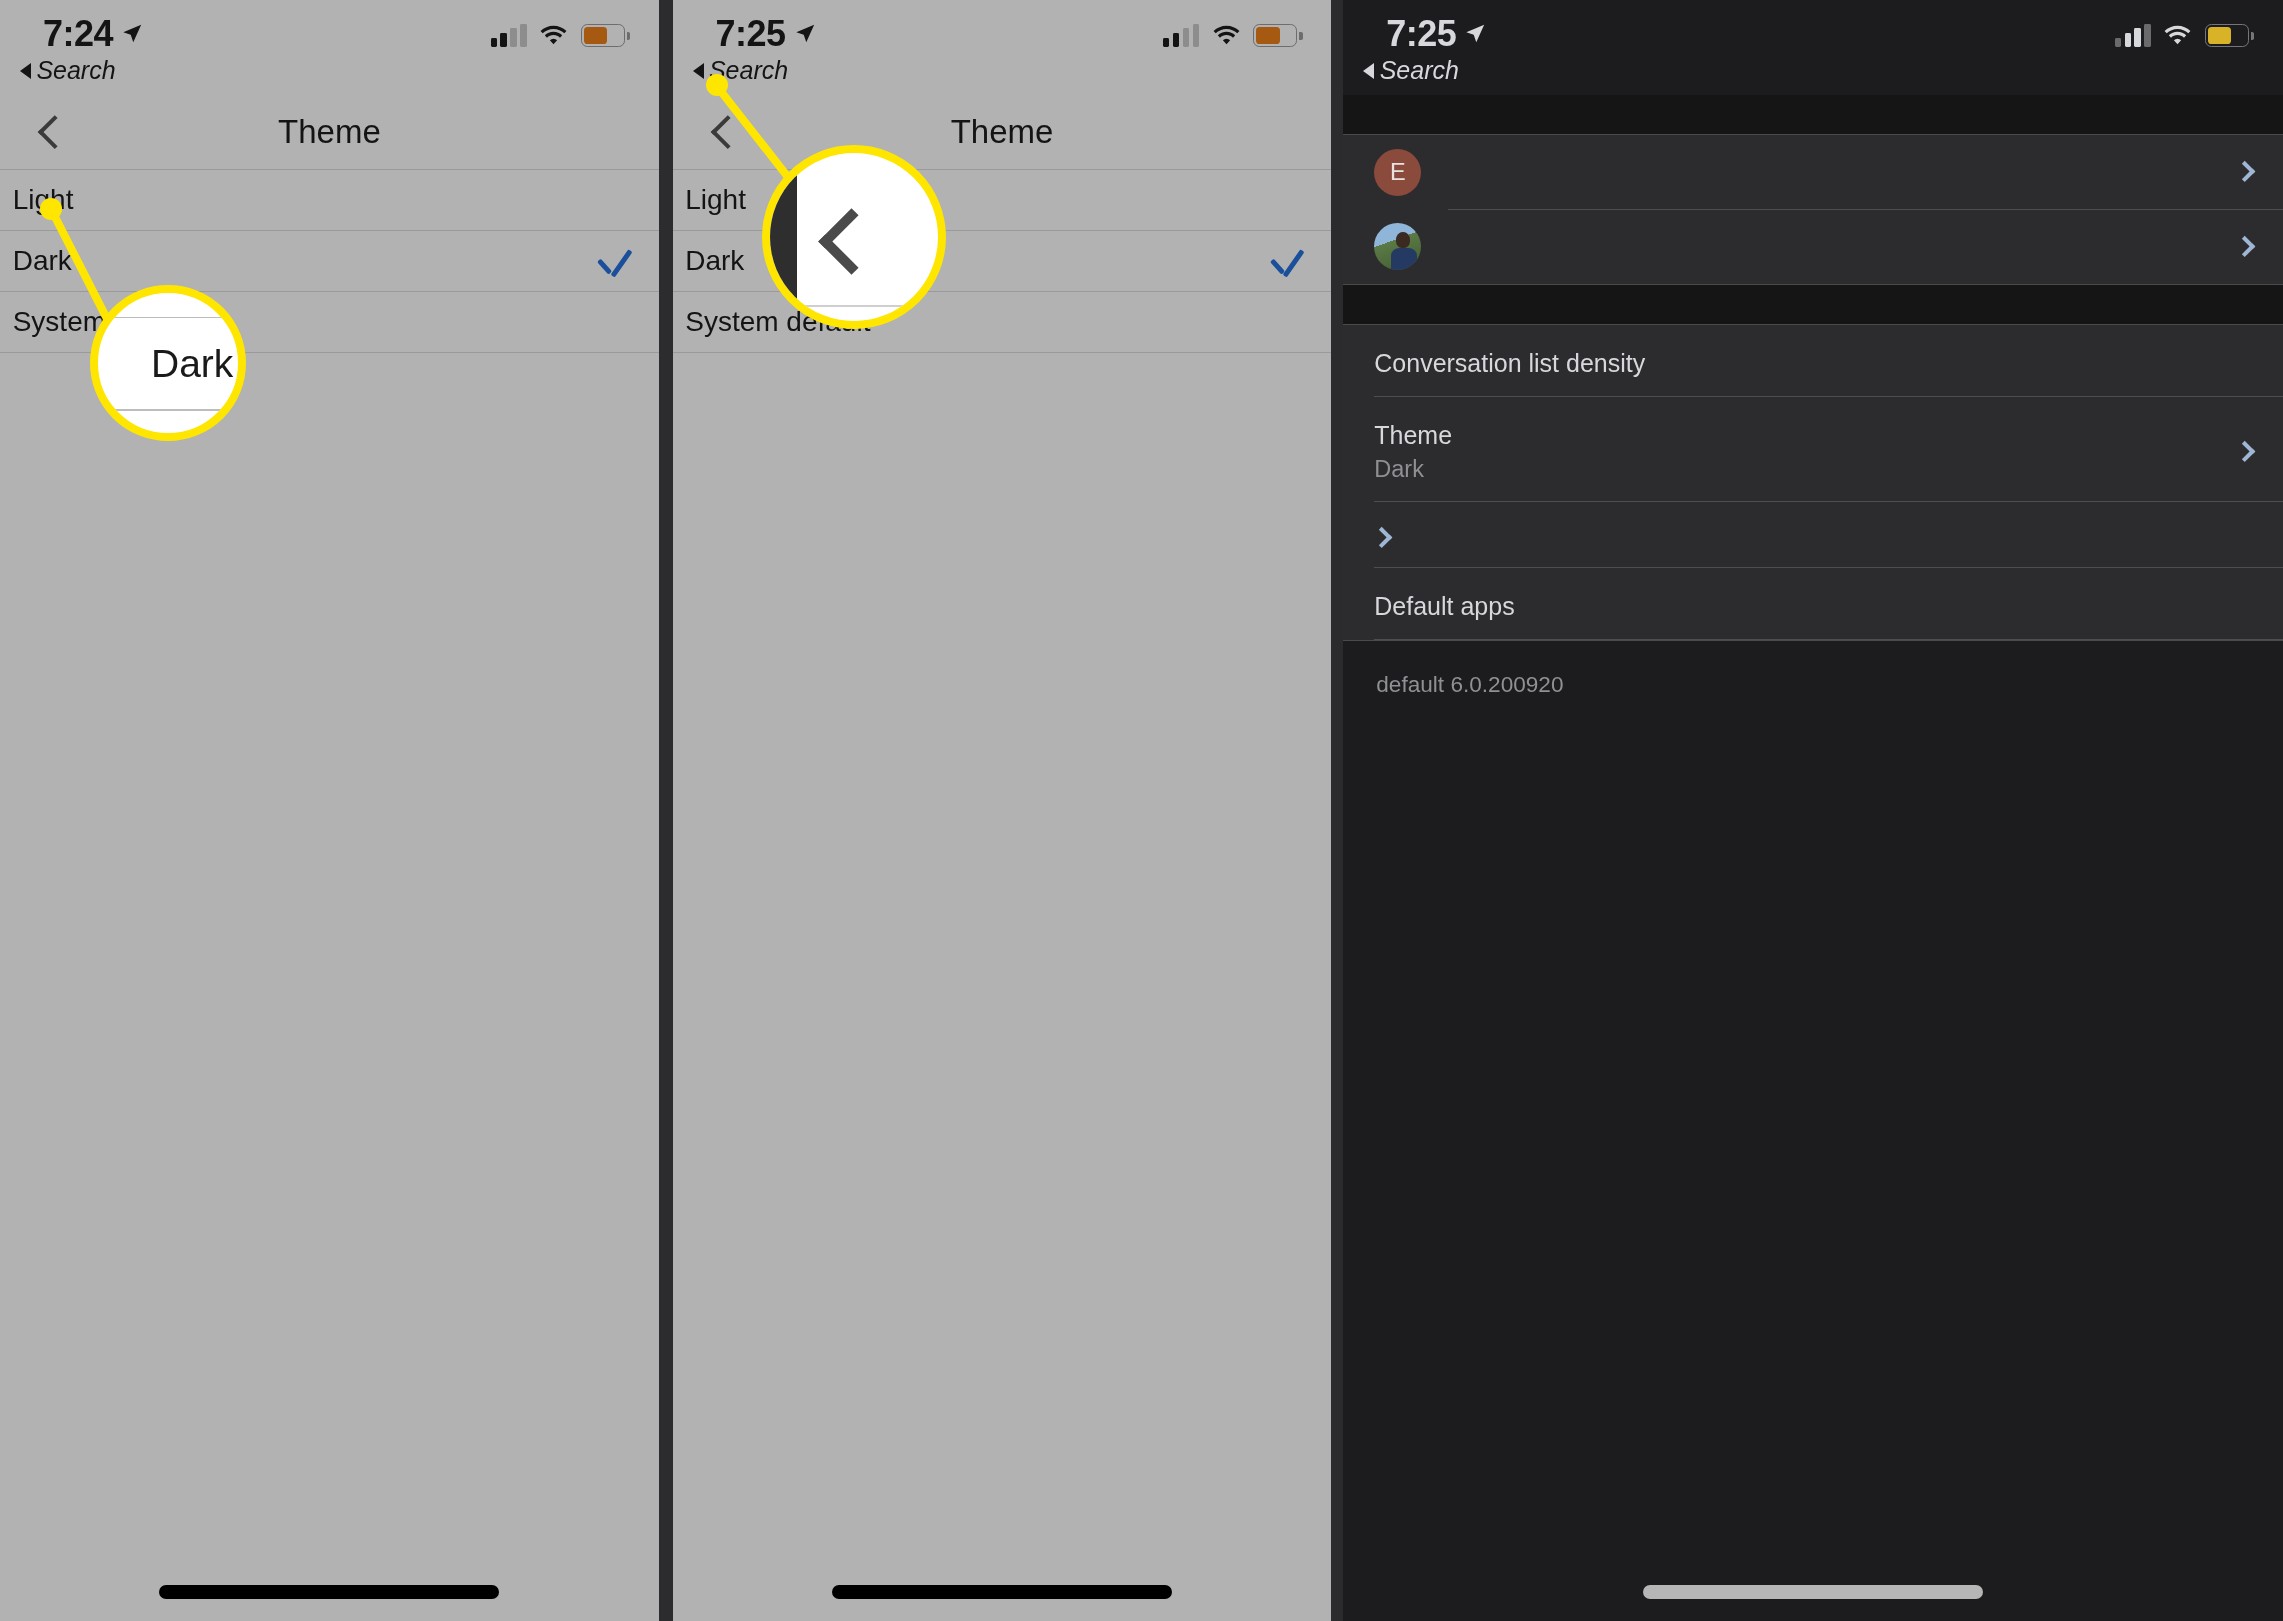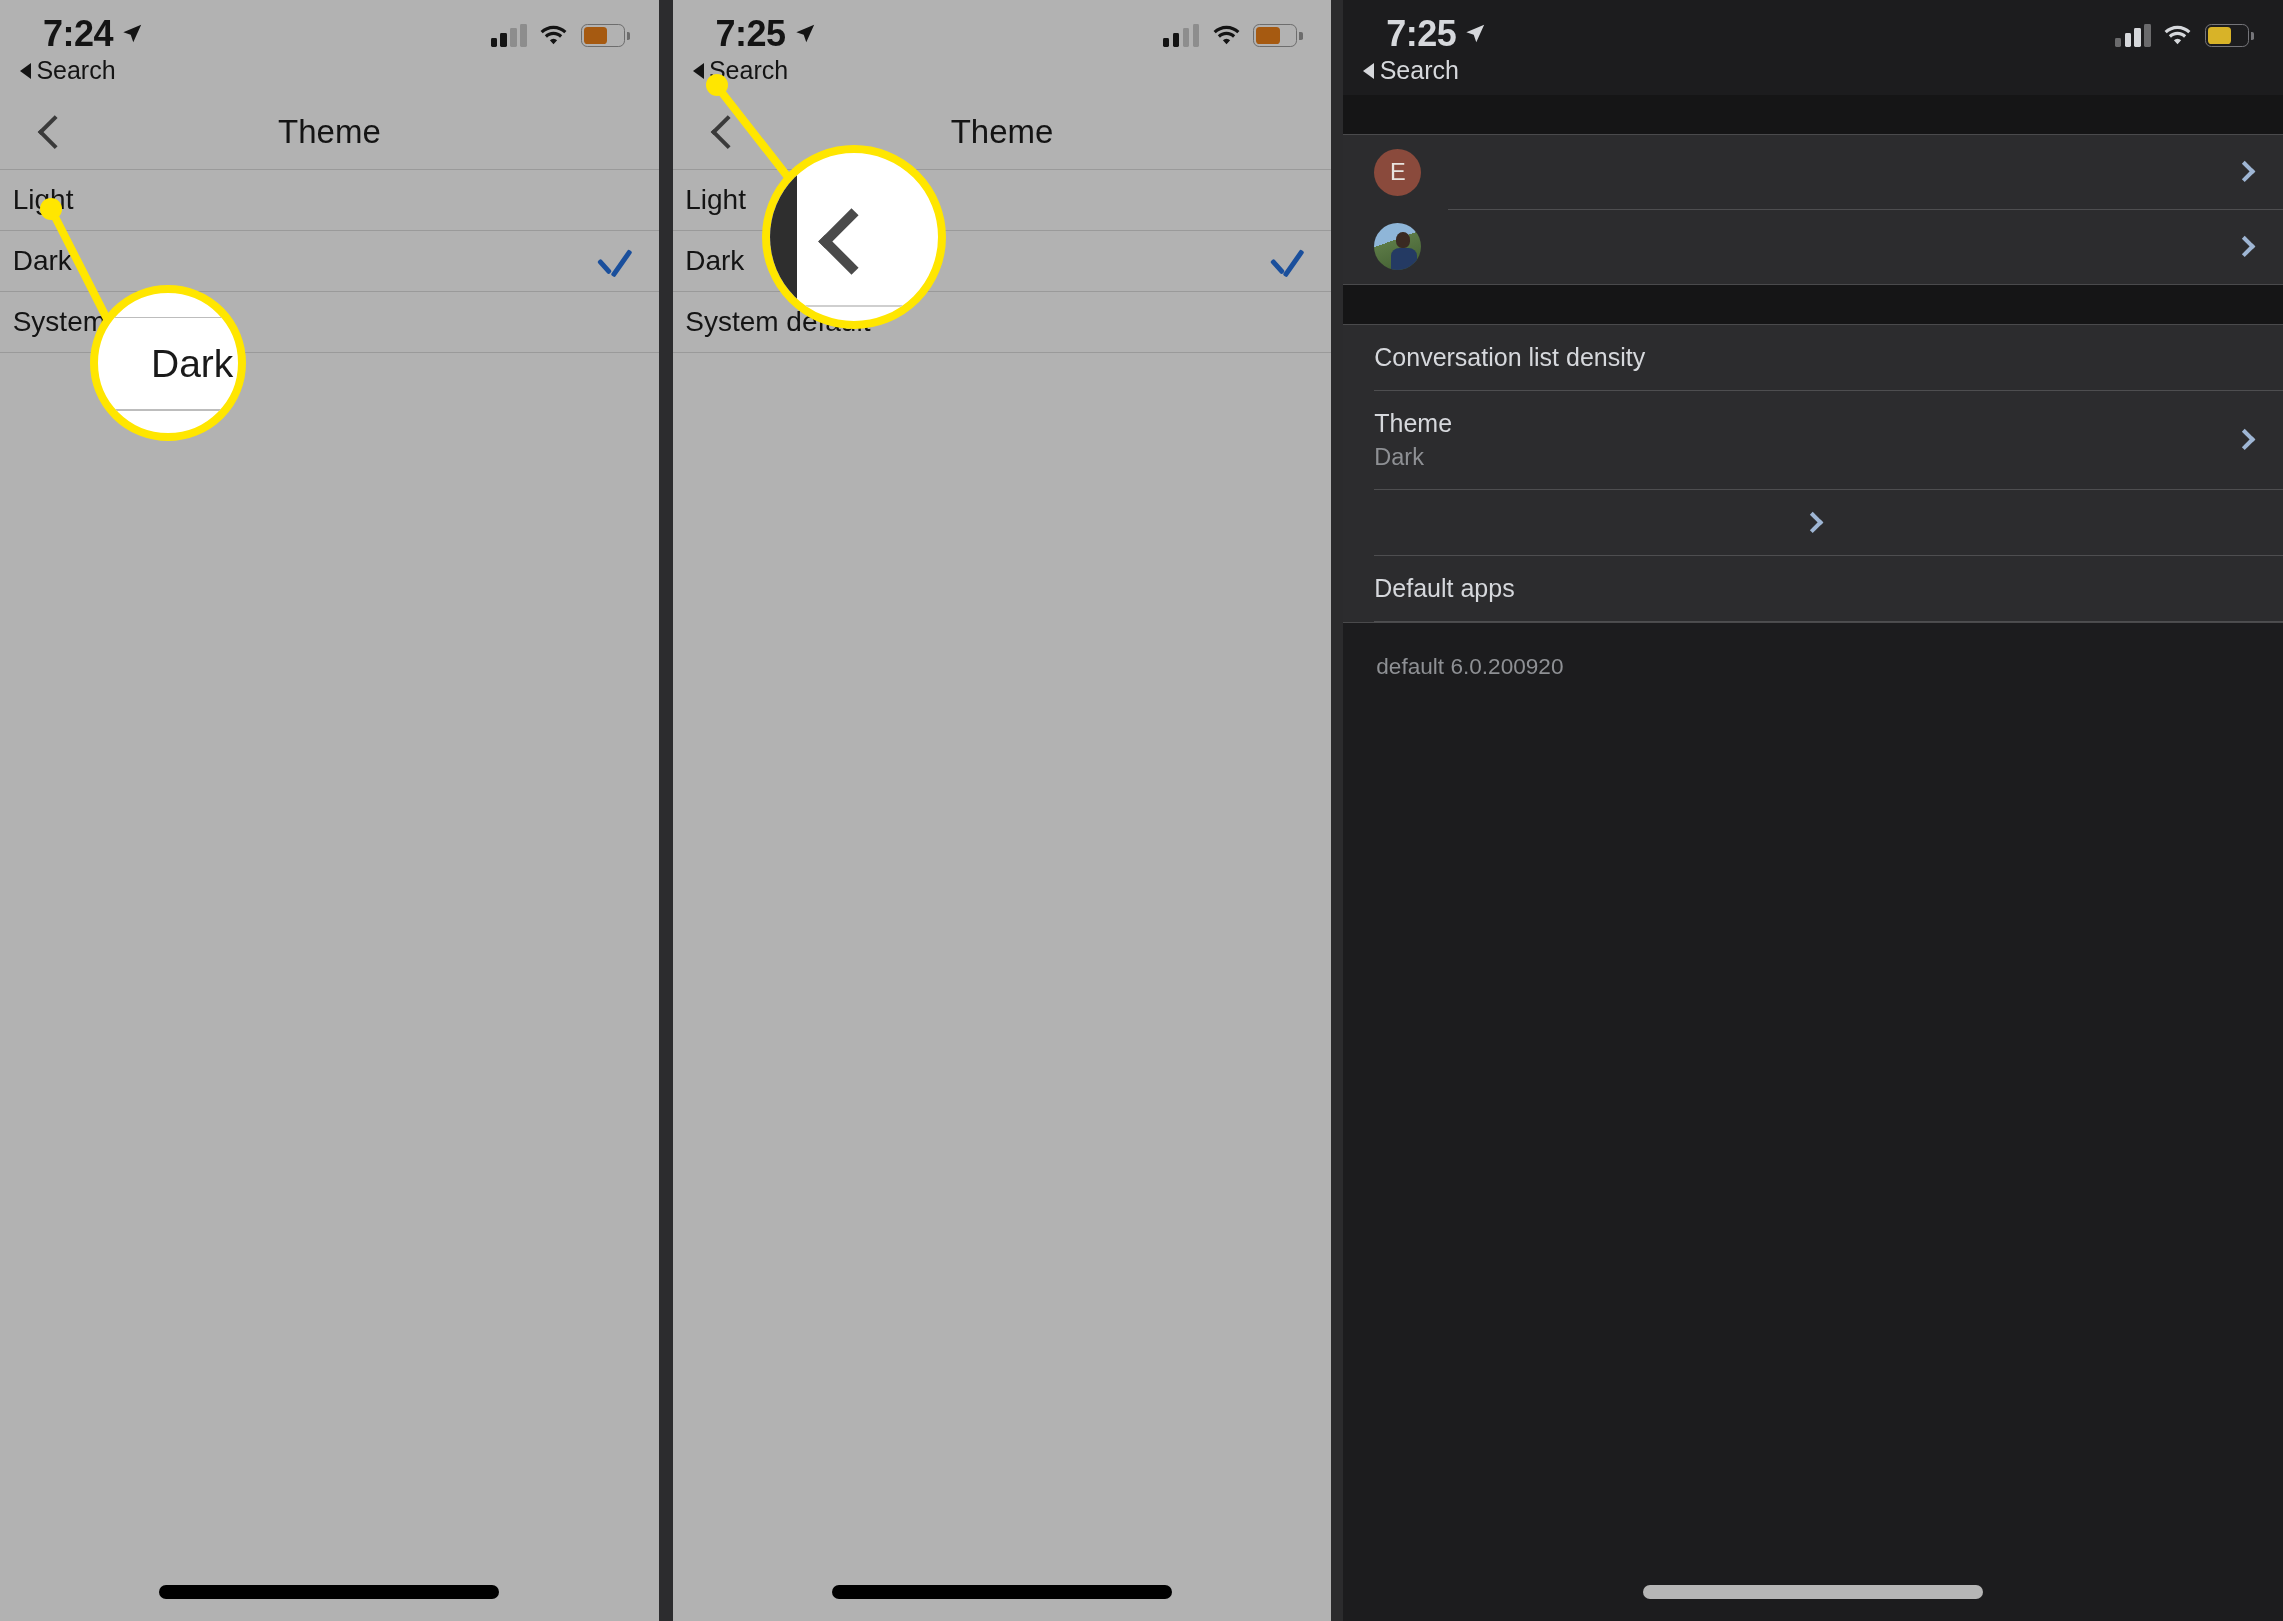--- a/index.html
+++ b/index.html
@@ -20,21 +20,21 @@
   
   .statusbar { position:relative; height:95px;padding-left:32px; }
   .sb-time {
     position:absolute; left:43px; top:12.7px;
     font-size:36px; font-weight:600; letter-spacing:-0.5px;
     display:flex; align-items:center; gap:8.1px;
   }
   .loc-arrow { display:inline-block; width:22px; height:22px; }
   .sb-back {
     position:absolute; left:20px; top:56px;
-    font-size:25px; font-weight:400; display:flex; align-items:center; gap:5.4px;
+    font-size:25px; font-weight:400; display:flex; align-items:center; gap:5.4px;font-style:italic;
   }
   .tri-left { width:0;height:0;border-top:8.1px solid transparent;border-bottom:8.1px solid transparent; }
   .light .tri-left { border-right:11px solid #141414; }
   .dark  .tri-left { border-right:11px solid #d6d8dc; }
   .sb-right { position:absolute; right:34px; top:23.5px; display:flex; align-items:center; gap:12.7px; }
   .bars { display:flex; align-items:flex-end; gap:3.6px; height:23.5px; }
   .bars i { display:block; width:6.3px; border-radius:1.4px; }
   .bars i:nth-child(1){height:9px;} .bars i:nth-child(2){height:14.5px;}
   .bars i:nth-child(3){height:19px;} .bars i:nth-child(4){height:23.5px;}
   .light .bars i{background:#141414;} .light .bars i.dim{background:#8d8d8d;}
@@ -99,21 +99,21 @@
   .av-photo::before { content:""; position:absolute; left:46%; top:18%; width:30%; height:34%;
     background:#3a2a22; border-radius:48% 48% 42% 42%; }
   .av-photo::after { content:""; position:absolute; left:36%; top:52%; width:54%; height:48%;
     background:#243a63; border-radius:34% 34% 0 0; }
   .acct-name { flex:1; padding-left:25px; font-size:24.4px; color:#d6d8dc; }
   .acct-div { height:0.9px; background:#4e4e50; margin-left:105px; }
   .chev-r { width:15.4px; height:15.4px; border-top:4.5px solid #9fb6d4; border-right:4.5px solid #9fb6d4;
     transform:rotate(45deg); flex:none; }
 
   .list-block { background:#2c2c2e; border-top:0.9px solid #4a4a4c; border-bottom:0.9px solid #4a4a4c; }
-  .set-row { position:relative; display:flex; align-items:center; padding:18px 31px 18px 31px; min-height:65px;justify-content:center; }
+  .set-row { position:relative; display:flex; align-items:center; padding:24px 31px 18px 31px; min-height:65px; }
   .set-texts { flex:1; display:flex; flex-direction:column; gap:6.3px; }
   .set-title { font-size:25px; color:#d6d8dc; }
   .set-sub { font-size:23.5px; color:#8e9094; }
   .set-div { height:0.9px; background:#4e4e50; margin:0 0 0 31px; }
 
   .version { padding:31px 33px 0 33px; font-size:22.6px; color:#8e9094; }
 
   .footer { position:absolute; left:0; right:0; bottom:60px; text-align:center;
     font-size:22px; color:#9fb0c6; }
   .footer span { margin:0 3.6px; }

